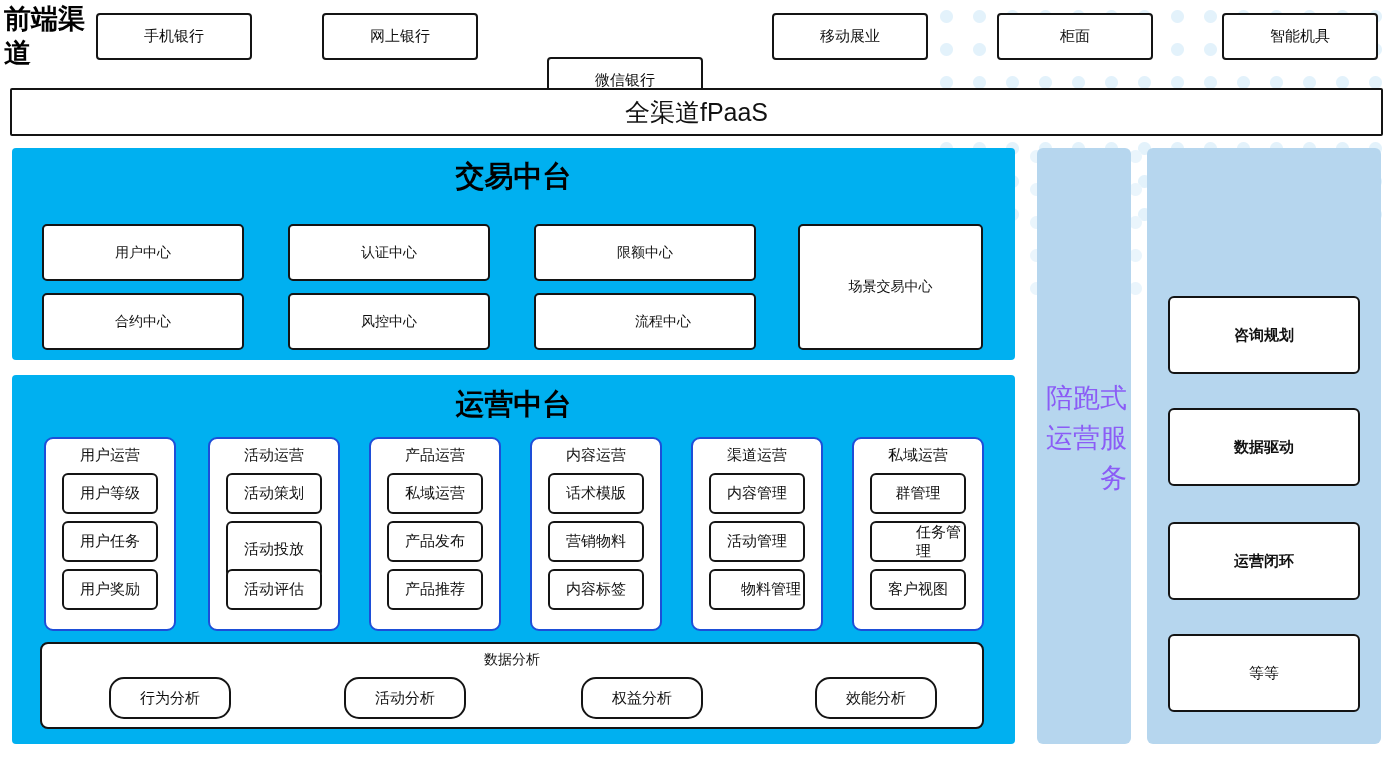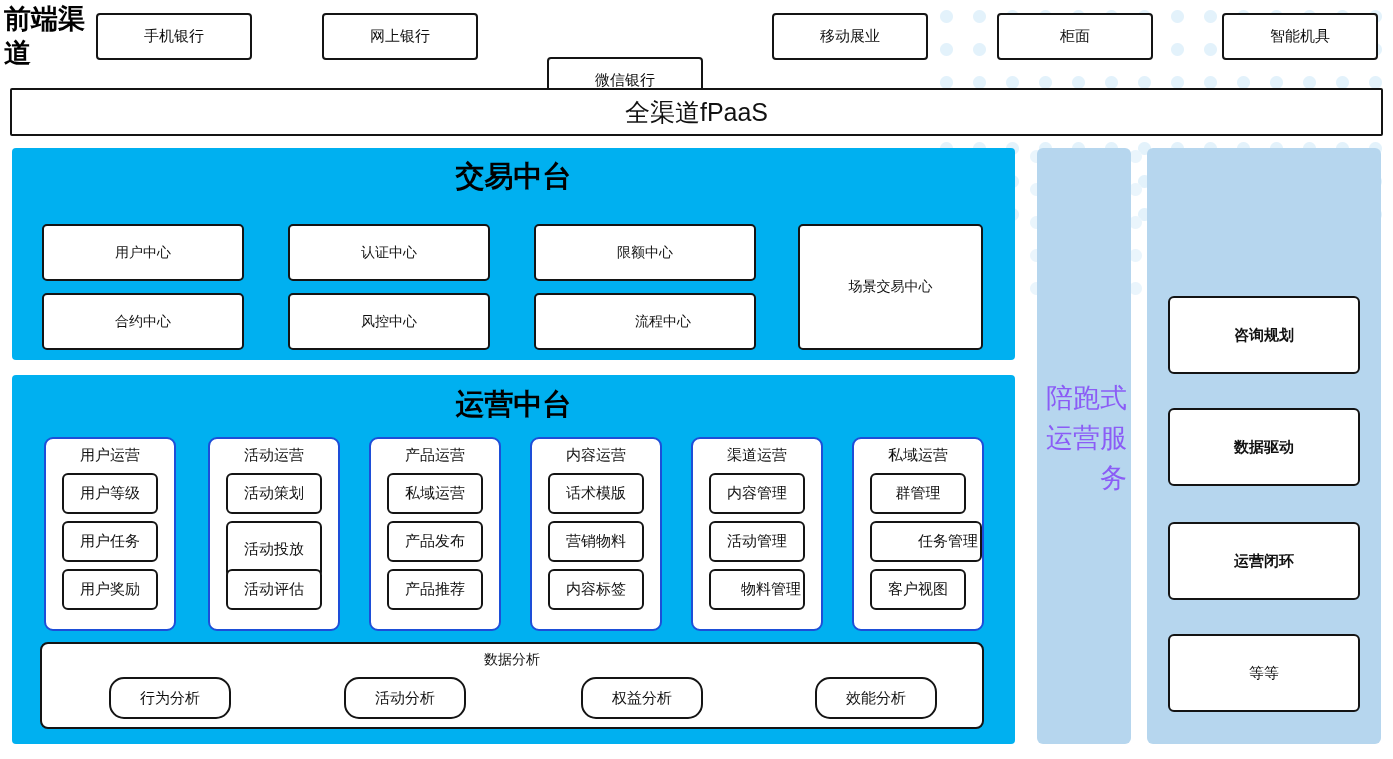--- a/index.html
+++ b/index.html
@@ -253,21 +253,21 @@
   <div class="opcol" style="left:691px; top:437px; width:132px; height:194px;">
     <div class="opcol-title">渠道运营</div>
     <div class="opitem" style="left:16px; top:34px;  width:96px; height:41px;">内容管理</div>
     <div class="opitem" style="left:16px; top:82px;  width:96px; height:41px;">活动管理</div>
     <div class="opitem" style="left:16px; top:130px; width:96px; height:41px;padding-left:28px;">物料管理</div>
   </div>
 
   <div class="opcol" style="left:852px; top:437px; width:132px; height:194px;">
     <div class="opcol-title">私域运营</div>
     <div class="opitem" style="left:16px; top:34px;  width:96px; height:41px;">群管理</div>
-    <div class="opitem" style="left:16px; top:82px;  width:112px; height:41px;padding-left:44px;">任务管理</div>
+    <div class="opitem" style="left:16px; top:82px;  width:96px; height:41px;padding-left:44px;">任务管理</div>
     <div class="opitem" style="left:16px; top:130px; width:96px; height:41px;">客户视图</div>
   </div>
 
   <div class="da" style="left:40px; top:642px; width:944px; height:87px;">
     <div class="da-title">数据分析</div>
     <div class="da-item" style="left:67px;">行为分析</div>
     <div class="da-item" style="left:302px;">活动分析</div>
     <div class="da-item" style="left:539px;">权益分析</div>
     <div class="da-item" style="left:773px;">效能分析</div>
   </div>

